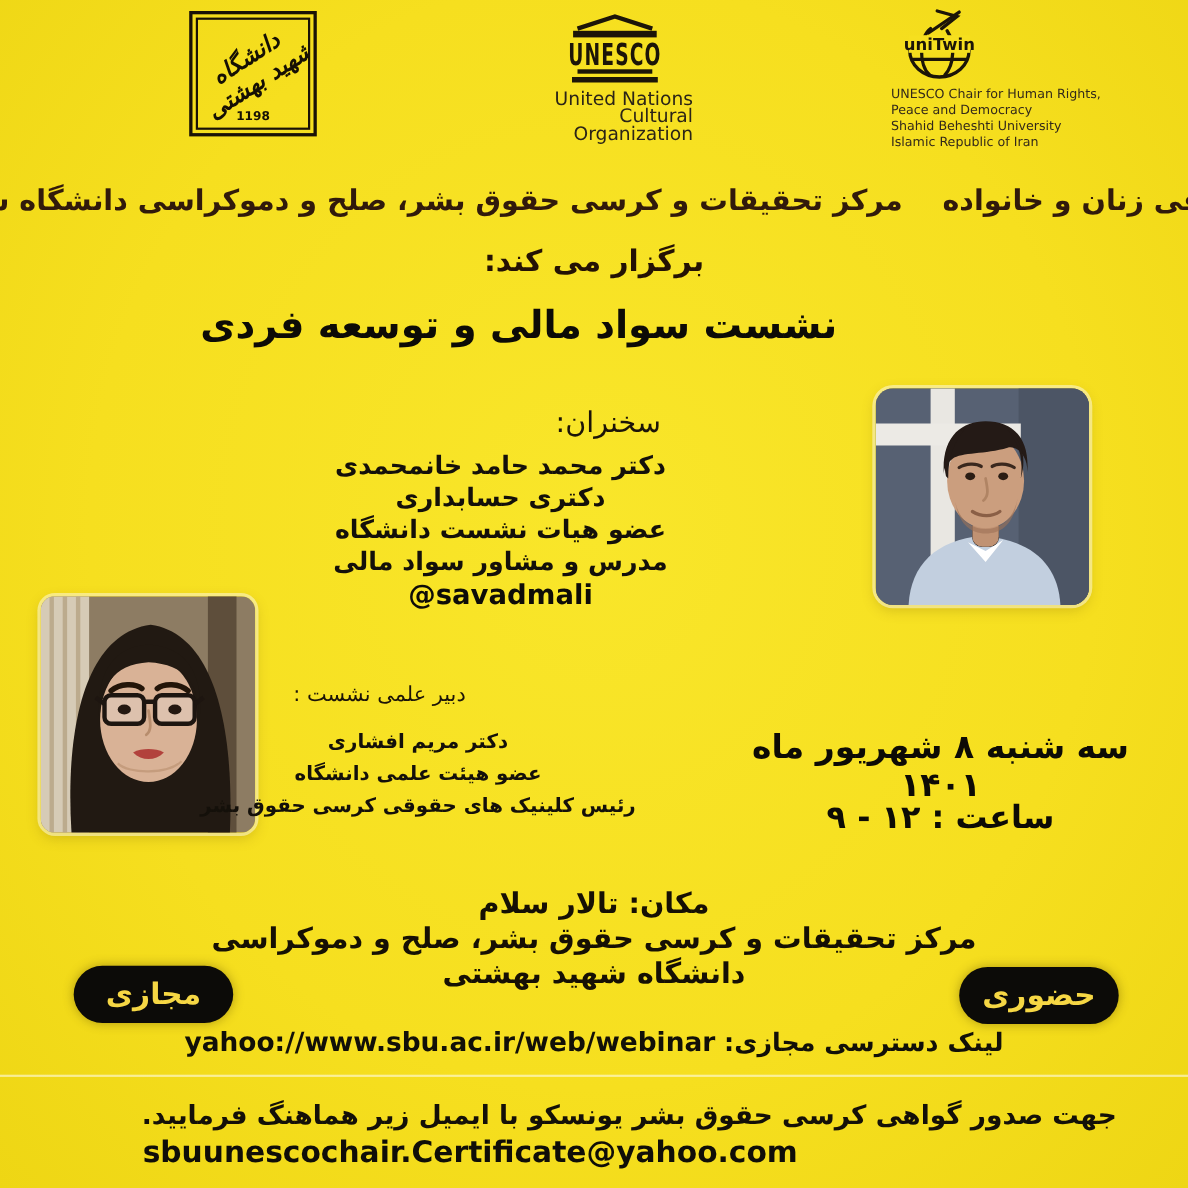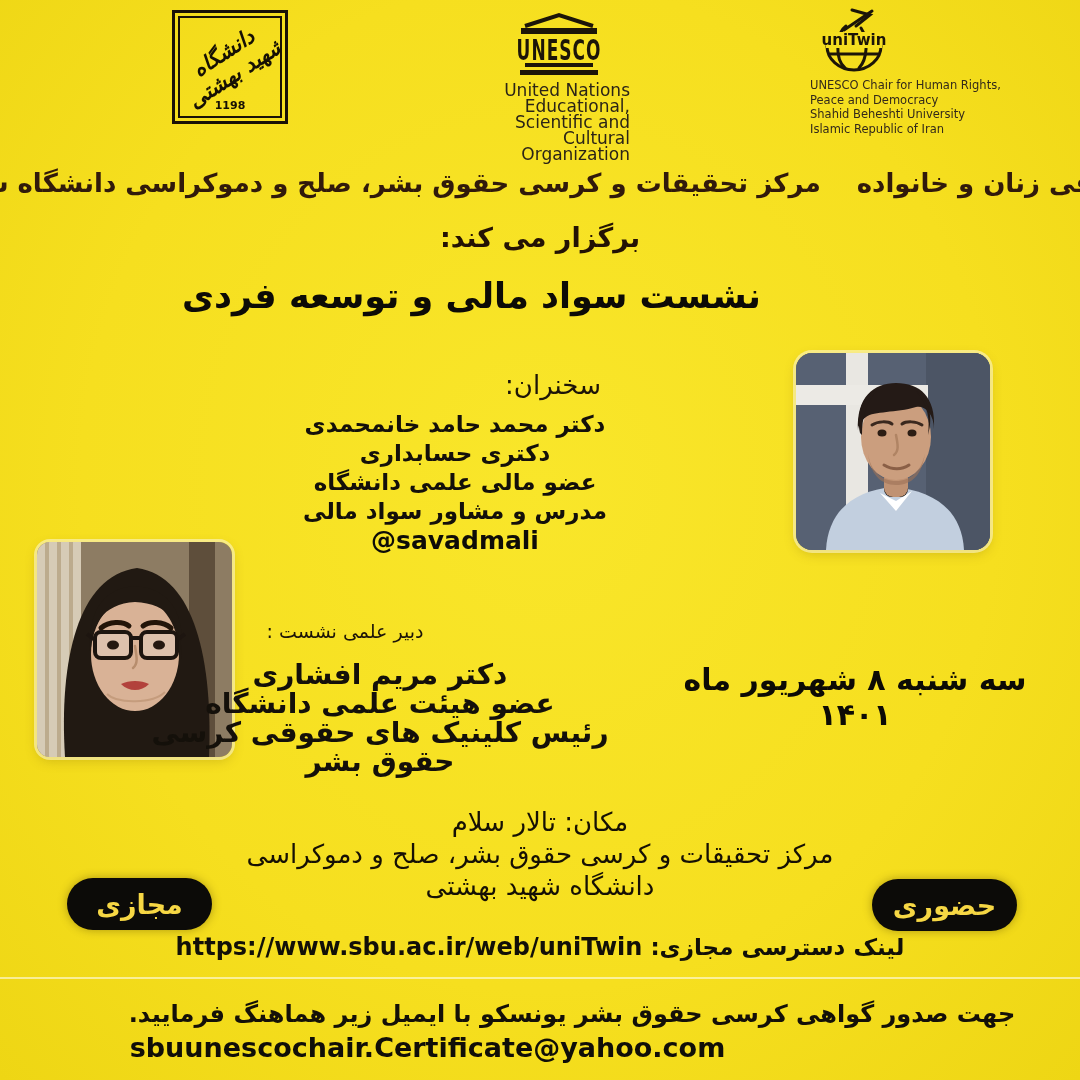--- a/index.html
+++ b/index.html
@@ -37,28 +37,28 @@
   .speaker-label{left:433px;top:370px;width:240px;font-size:26px;color:#1c1408;font-weight:500;}
   .speaker-lines{left:250px;top:410px;width:410px;font-size:23px;font-weight:bold;color:#14100a;line-height:29px;}
   .speaker-handle{font-size:25px;font-weight:bold;color:#0e0c08;direction:ltr;}
 
   .photo{border-radius:16px;overflow:hidden;box-shadow:0 0 0 3px rgba(255,250,215,0.55),0 4px 12px rgba(110,85,0,0.25);}
   .photo-man{left:796px;top:353px;width:194px;height:197px;}
   .photo-woman{left:37px;top:542px;width:195px;height:215px;border-radius:13px;}
 
   
   .secretary-label{left:225px;top:620px;width:240px;font-size:19px;color:#1c1408;font-weight:500;}
-  .secretary-lines{left:130px;top:660px;width:500px;font-size:28px;font-weight:bold;color:#14100a;line-height:29px;}
+  .secretary-lines{left:130px;top:660px;width:500px;font-size:18px;font-weight:bold;color:#14100a;line-height:29px;}
 
   
   .date-line{left:655px;top:662px;width:400px;font-size:30px;font-weight:bold;color:#0d0b05;}
   .time-line{left:655px;top:726px;width:400px;font-size:29px;font-weight:bold;color:#0d0b05;letter-spacing:1px;}
 
   
-  .location{left:0;top:806px;width:1080px;font-size:26px;font-weight:normal;color:#161004;line-height:32px;}
+  .location{left:0;top:806px;width:1080px;font-size:26px;font-weight:bold;color:#161004;line-height:32px;}
 
   
   .pill{height:52px;border-radius:27px;background:#0c0b08;color:#f6d744;font-size:27px;font-weight:bold;
     display:flex;align-items:center;justify-content:center;border:none;
     box-shadow:0 0 10px rgba(90,70,0,0.45);cursor:pointer;font-family:"DejaVu Sans",sans-serif;}
   .pill-virtual{left:67px;top:878px;width:145px;}
   .pill-inperson{left:872px;top:879px;width:145px;}
 
   
   .link-line{left:0;top:933px;width:1080px;font-size:23px;font-weight:bold;color:#121008;}
@@ -90,21 +90,20 @@
       <path d="M8,14 L42,3 L76,14" fill="none" stroke="#1c1508" stroke-width="4"></path>
       <rect x="4" y="16" width="76" height="6" fill="#1c1508"></rect>
       <g transform="translate(0,20) scale(1,1.62)">
         <text x="42" y="17" text-anchor="middle" font-family="DejaVu Sans, sans-serif" font-size="17" font-weight="bold" letter-spacing="1" fill="#1c1508">UNESCO</text>
       </g>
       <rect x="8" y="51" width="68" height="4" fill="#1c1508"></rect>
       <rect x="3" y="58" width="78" height="5" fill="#1c1508"></rect>
     </svg>
     <div class="unesco-text">
       <div>United Nations</div>
-      <div>Educational, Scientific and</div>
       <div>Cultural Organization</div>
     </div>
   </div>
 
   <div class="abs unitwin-wrap">
     <svg class="unitwin-logo" width="72" height="66" viewBox="0 0 72 66">
       <g fill="none" stroke="#1c1508" stroke-width="3" stroke-linecap="round">
         <path d="M34,4 L52,9 L38,20"></path>
         <path d="M26,24 L54,5"></path>
         <path d="M9,40 a27,24 0 0 0 54,0"></path>
@@ -128,21 +127,21 @@
     <span>مرکز تحقیقات و کرسی حقوق بشر، صلح و دموکراسی دانشگاه شهید بهشتی</span>
   </div>
   <div class="abs organizes ctr fa">برگزار می کند:</div>
 
   <div class="abs main-title ctr fa">نشست سواد مالی و توسعه فردی</div>
 
   <div class="abs speaker-label ctr fa">سخنران:</div>
   <div class="abs speaker-lines ctr fa">
     <div>دکتر محمد حامد خانمحمدی</div>
     <div>دکتری حسابداری</div>
-    <div>عضو مالی علمی دانشگاه</div>
+    <div>عضو هیات نشست دانشگاه</div>
     <div>مدرس و مشاور سواد مالی</div>
     <div class="speaker-handle">@savadmali</div>
   </div>
 
   <div class="abs photo photo-man">
     <svg width="194" height="197" viewBox="0 0 194 197">
       <rect width="194" height="197" fill="#57617395"></rect>
       <rect width="194" height="197" fill="#57617395"></rect>
       <rect width="194" height="197" fill="#576173"></rect>
       <rect x="130" y="0" width="64" height="197" fill="#4c5565"></rect>
@@ -192,33 +191,34 @@
   </div>
 
   <div class="abs secretary-label ctr fa">دبیر علمی نشست :</div>
   <div class="abs secretary-lines ctr fa">
     <div>دکتر مریم افشاری</div>
     <div>عضو هیئت علمی دانشگاه</div>
     <div>رئیس کلینیک های حقوقی کرسی حقوق بشر</div>
   </div>
 
   <div class="abs date-line ctr fa">سه شنبه ۸ شهریور ماه ۱۴۰۱</div>
+  <div class="abs time-line ctr fa">ساعت : ۱۲ - ۹</div>
 
   <div class="abs location ctr fa">
     <div>مکان: تالار سلام</div>
     <div>مرکز تحقیقات و کرسی حقوق بشر، صلح و دموکراسی</div>
     <div>دانشگاه شهید بهشتی</div>
   </div>
 
   <button class="abs pill pill-virtual fa">مجازی</button>
   <button class="abs pill pill-inperson fa">حضوری</button>
 
   <div class="abs link-line ctr fa">
     <span>لینک دسترسی مجازی:</span>
-    <span class="link-url">https://www.sbu.ac.ir/web/uniTwin</span>
+    <span class="link-url">yahoo://www.sbu.ac.ir/web/webinar</span>
   </div>
 
   <div class="abs sep"></div>
 
   <div class="abs footer-note ctr fa">جهت صدور گواهی کرسی حقوق بشر یونسکو با ایمیل زیر هماهنگ فرمایید.</div>
   <div class="abs footer-email ctr">sbuunescochair.Certificate@yahoo.com</div>
 
 </div>
 
 </body></html>

